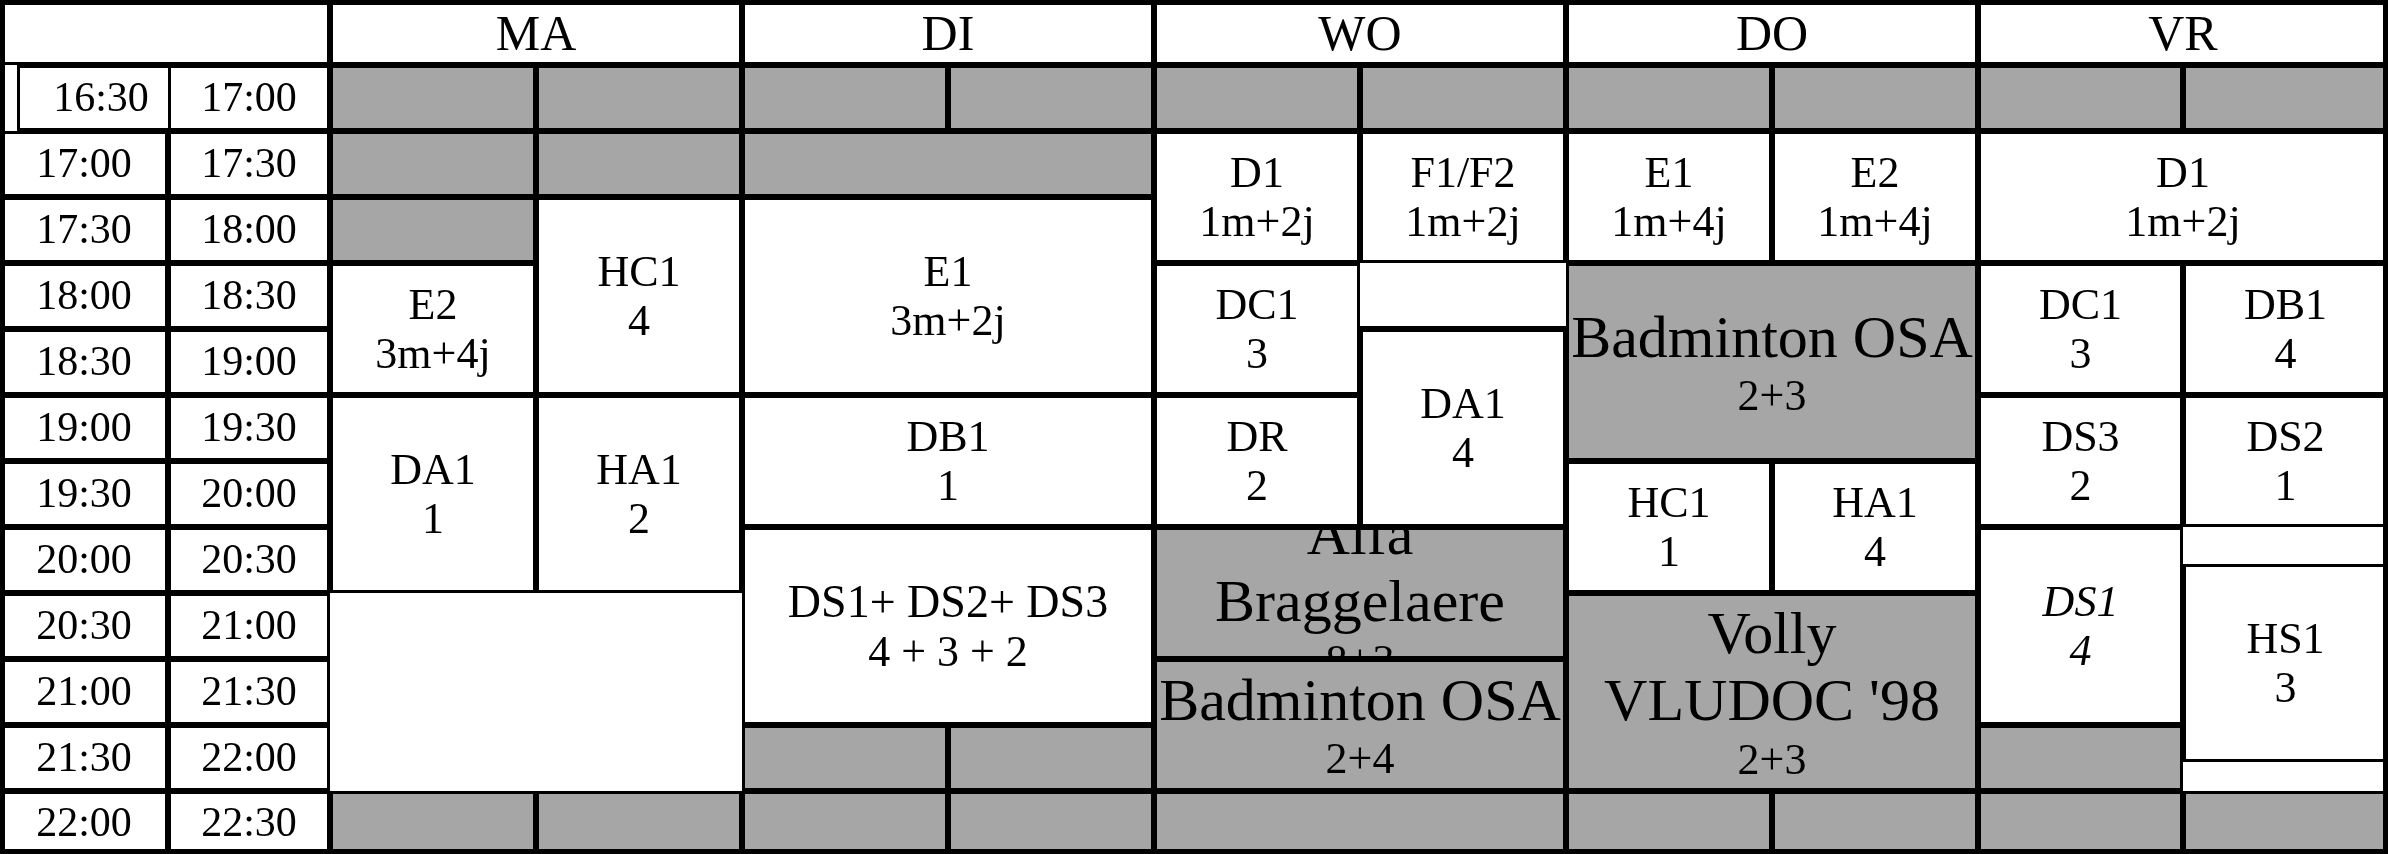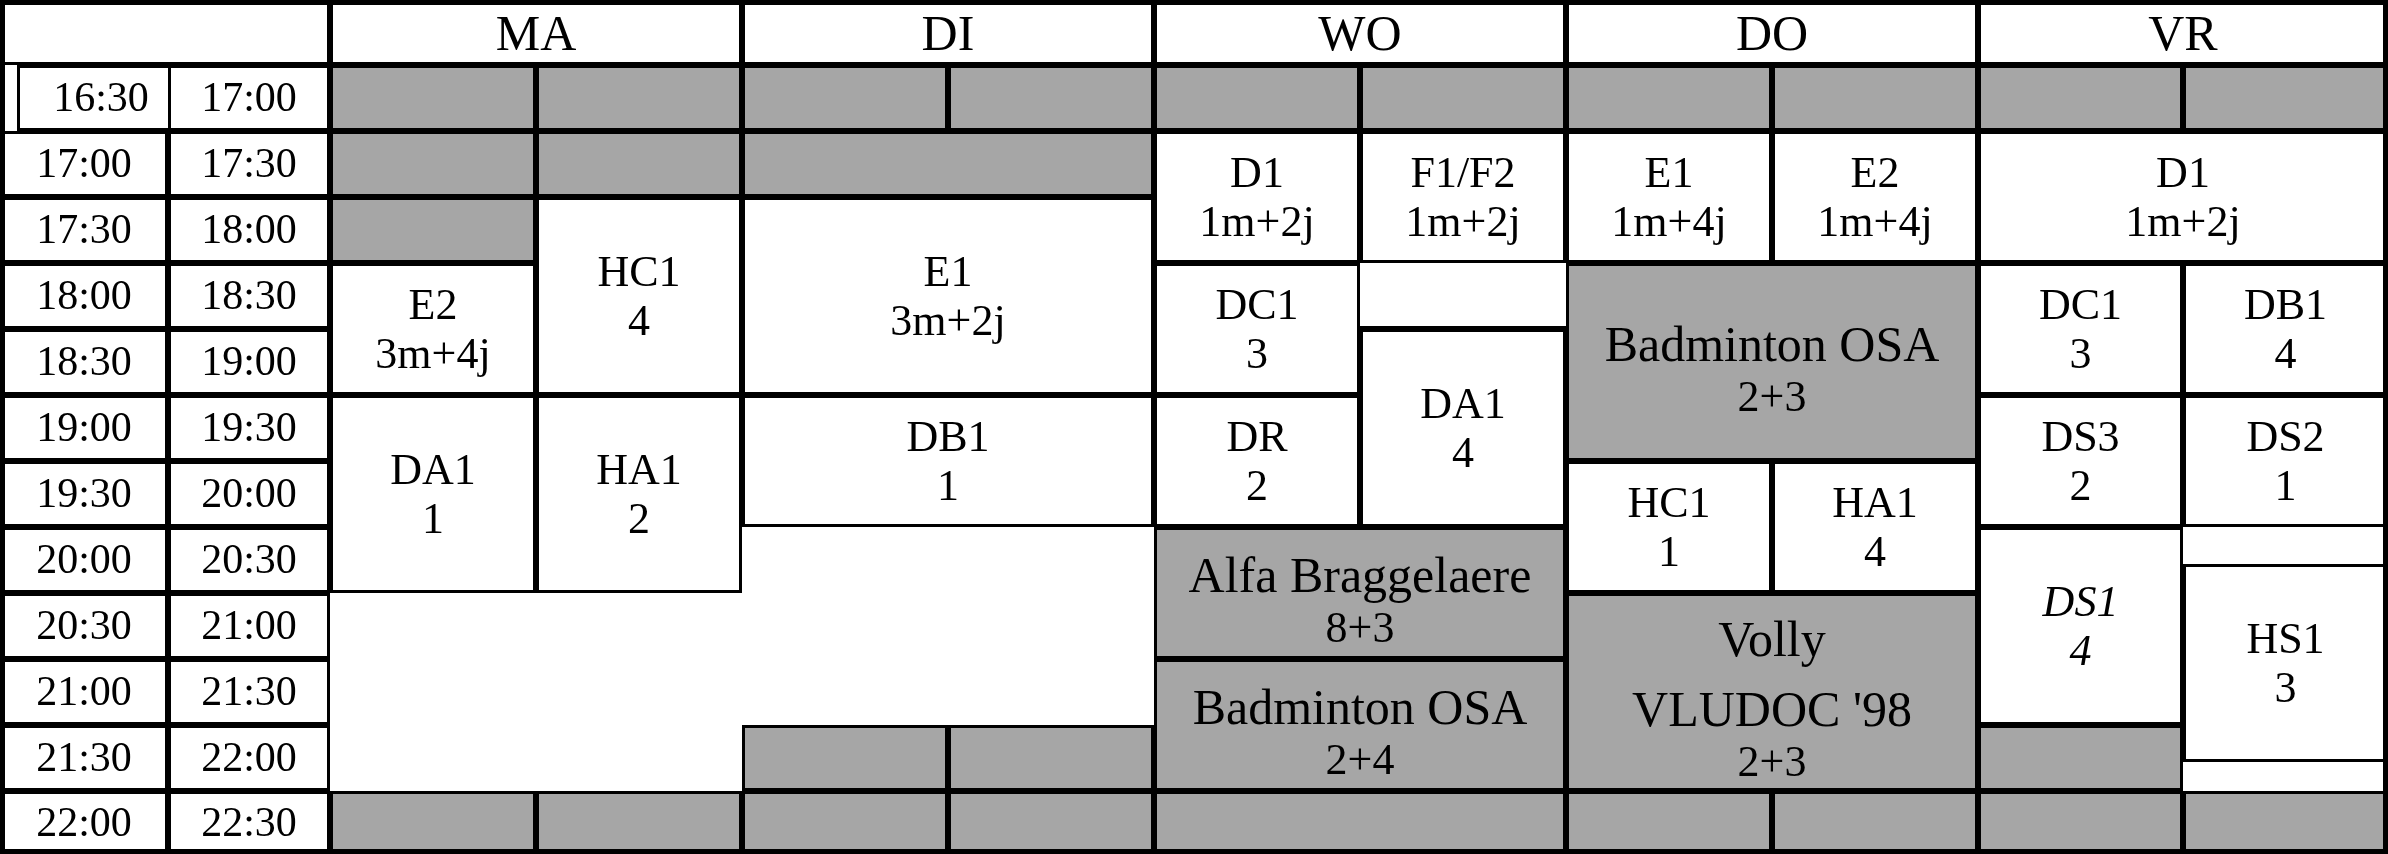--- a/index.html
+++ b/index.html
@@ -21,21 +21,21 @@
     justify-content:center;
     text-align:center;
     line-height:1.12;
     overflow:hidden;
   }
   .grey{background:#a6a6a6;}
   .l1{font-size:44px;}
   .l2{font-size:44px;}
   .hdr{font-size:50px;}
   .time{font-size:42px;}
-  .big{font-size:50px;margin-top:14px;}
+  .big{font-size:60px;}
   .wide{font-size:46px;}
   .outer{
     position:absolute;left:0;top:0;width:2388px;height:854px;
     box-sizing:border-box;border:5px solid #000;pointer-events:none;
   }
 </style>
 </head>
 <body>
 
 <div id="root">
@@ -109,20 +109,24 @@
   <div class="cell" style="left:742px;top:197px;width:412px;height:198px;">
     <div class="l1">E1</div>
     <div class="l2">3m+2j</div>
   </div>
 
   <div class="cell" style="left:742px;top:395px;width:412px;height:132px;">
     <div class="l1">DB1</div>
     <div class="l2">1</div>
   </div>
 
+  <div class="cell" style="left:742px;top:527px;width:412px;height:198px;">
+    <div class="wide">DS1+ DS2+ DS3</div>
+    <div class="l2">4  +  3  +  2</div>
+  </div>
 
   <div class="cell grey" style="left:742px;top:725px;width:206px;height:66px;"></div>
   <div class="cell grey" style="left:948px;top:725px;width:206px;height:66px;"></div>
   <div class="cell grey" style="left:742px;top:791px;width:206px;height:63px;"></div>
   <div class="cell grey" style="left:948px;top:791px;width:206px;height:63px;"></div>
 
   <div class="cell grey" style="left:1154px;top:65px;width:206px;height:66px;"></div>
   <div class="cell grey" style="left:1360px;top:65px;width:206px;height:66px;"></div>
 
   <div class="cell" style="left:1154px;top:131px;width:206px;height:132px;">

